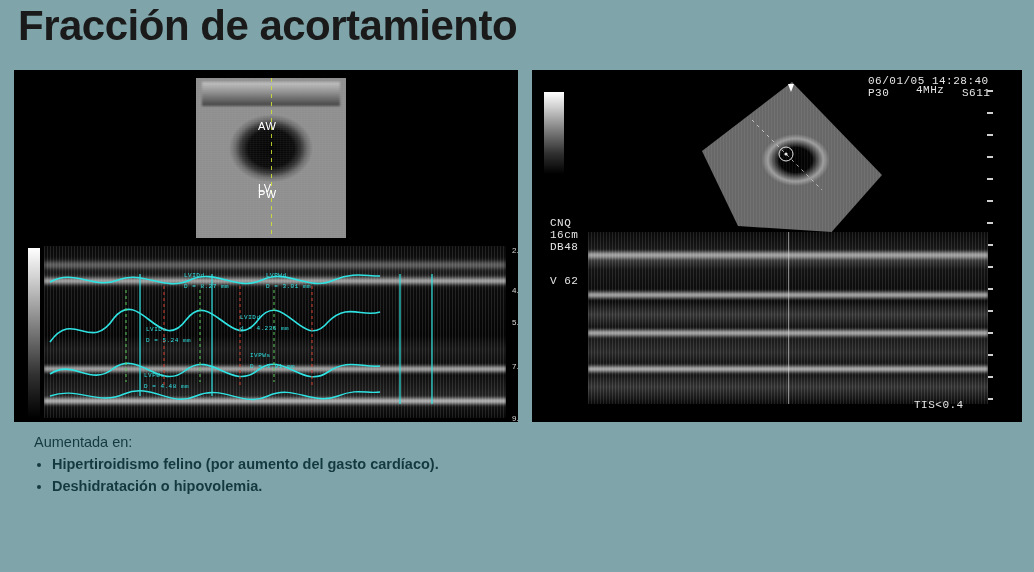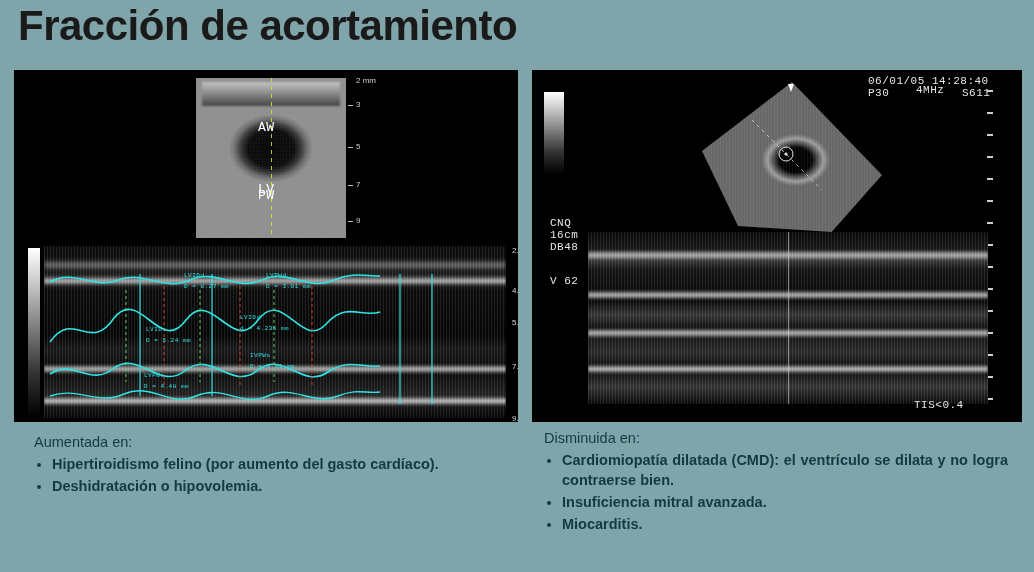--- a/index.html
+++ b/index.html
@@ -81,22 +81,22 @@
     position: absolute;
     left: 50%;
     top: 0; bottom: 0;
     width: 1px;
     background: repeating-linear-gradient(180deg, #cfe033 0 4px, transparent 4px 8px);
     opacity: 0.85;
   }
   .lbl2d {
     position: absolute;
     color: #fff;
-    font-size: 13px;
-    font-family: Liberation Mono, monospace;
+    font-size: 11px;
+    font-family: Liberation Sans, sans-serif;
     letter-spacing: 0.5px;
   }
   .depth-scale {
     position: absolute;
     left: 342px;
     top: 6px;
     width: 30px;
     height: 226px;
     color: #cfcfcf;
     font-size: 8px;
@@ -272,28 +272,20 @@
   <div class="panel panel-left">
 
     <div class="us2d-left">
       <div class="topband"></div>
       <div class="cursorline"></div>
       <div class="lbl2d" style="left:62px; top:42px;">AW</div>
       <div class="lbl2d" style="left:62px; top:78px;margin-top:26px;">LV</div>
       <div class="lbl2d" style="left:62px; top:110px;">PW</div>
     </div>
 
-    <div class="depth-scale">
-      <div class="tick" style="top:0px;">2 mm</div>
-      <div class="tick" style="top:24px;"><span class="tickmark" style="top:5px;"></span><span>3</span></div>
-      <div class="tick" style="top:66px;"><span class="tickmark" style="top:5px;"></span><span>5</span></div>
-      <div class="tick" style="top:104px;"><span class="tickmark" style="top:5px;"></span><span>7</span></div>
-      <div class="tick" style="top:140px;"><span class="tickmark" style="top:5px;"></span><span>9</span></div>
-      <div class="tick" style="top:178px;"><span class="tickmark" style="top:5px;"></span><span>11</span></div>
-    </div>
 
     <div class="grayscale-bar"></div>
 
     <div class="mmode-left">
       <div class="mmode-tex"></div>
       <div class="mwave" style="top:14px;  filter:blur(2px); opacity:.55;"></div>
       <div class="mwave" style="top:30px;  opacity:.8;"></div>
       <div class="mwave" style="top:118px; opacity:.85;"></div>
       <div class="mwave" style="top:150px; opacity:.9;"></div>
 
@@ -396,22 +388,14 @@
   </div>
 
   <div class="caption caption-left">
     <p class="lead">Aumentada en:</p>
     <ul>
       <li>Hipertiroidismo felino (por aumento del gasto cardíaco).</li>
       <li>Deshidratación o hipovolemia.</li>
     </ul>
   </div>
 
-  <div class="caption caption-right">
-    <p class="lead">Disminuida en:</p>
-    <ul>
-      <li>Cardiomiopatía dilatada (CMD): el ventrículo se dilata y no logra contraerse bien.</li>
-      <li>Insuficiencia mitral avanzada.</li>
-      <li>Miocarditis.</li>
-    </ul>
-  </div>
 
 </div>
 
 </body></html>

